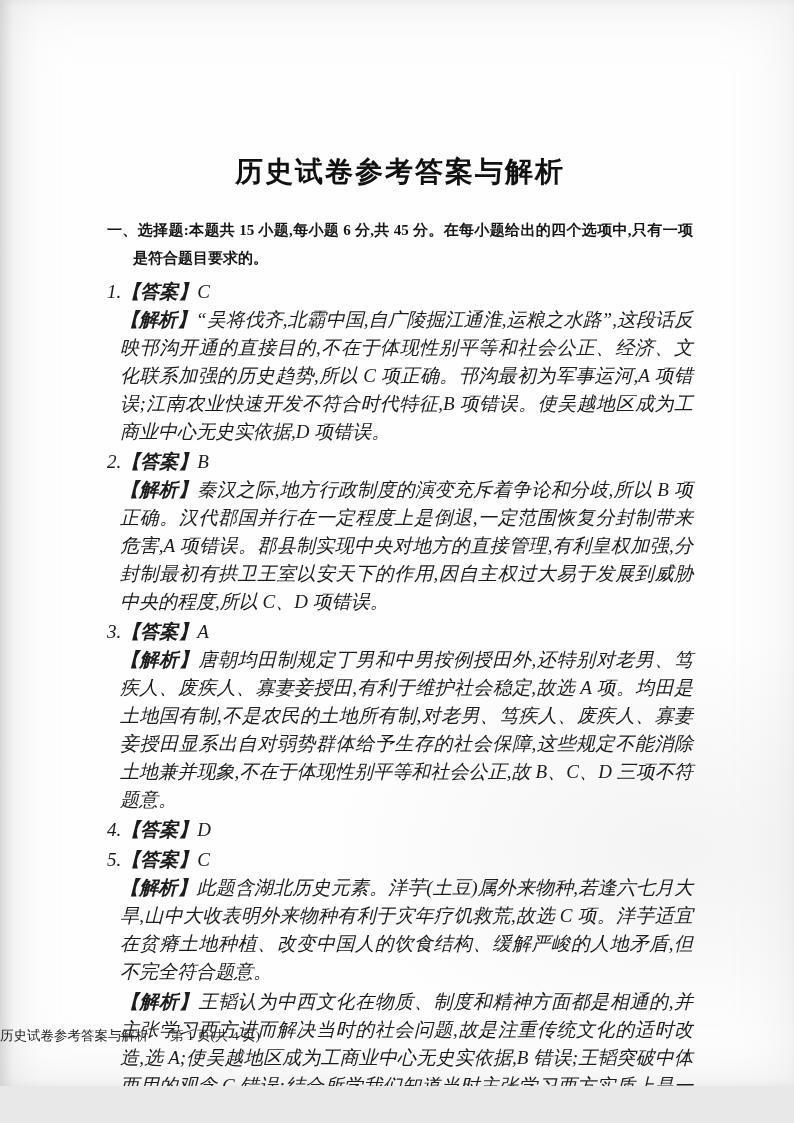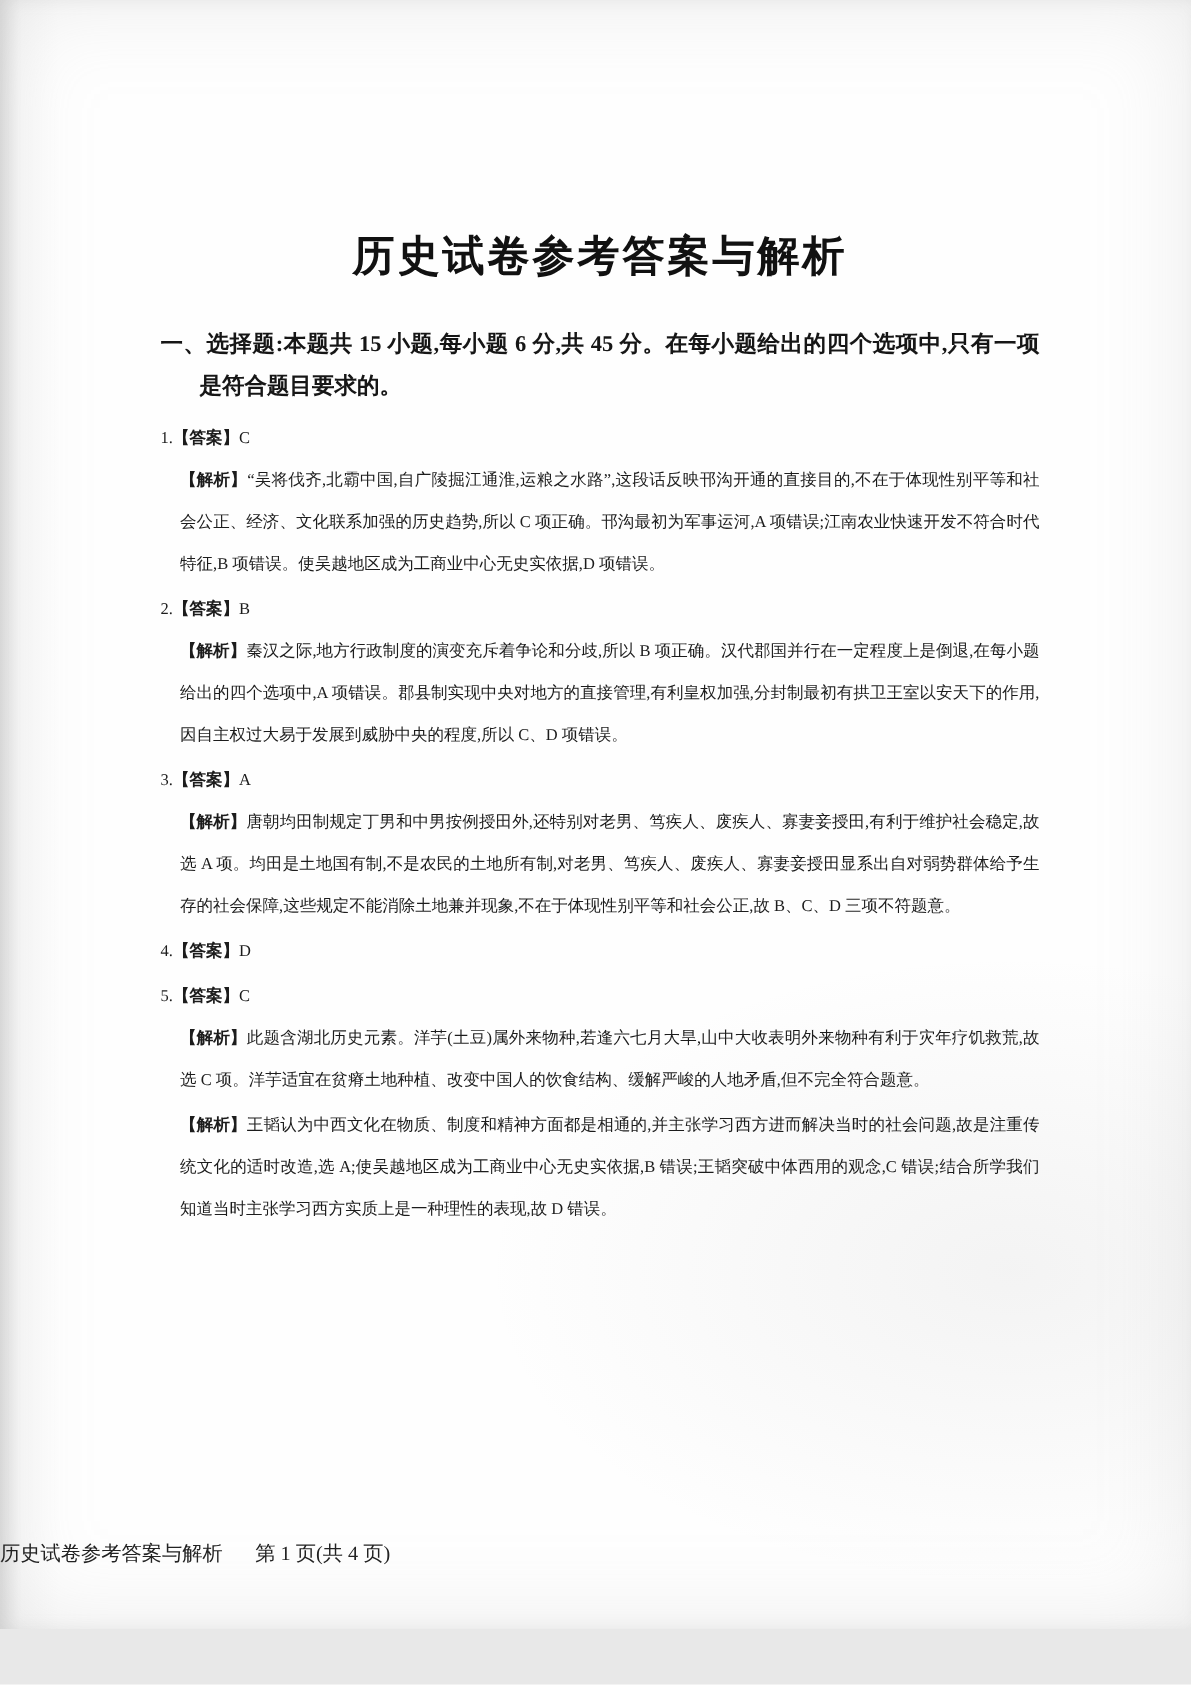--- a/index.html
+++ b/index.html
@@ -45,24 +45,25 @@
     font-weight: bold;
     font-size: 15px;
     line-height: 28px;
     text-align: justify;
     padding-left: 26px;
     text-indent: -26px;
     margin: 0 0 6px 0;
     color: #161616;
   }
   .question {
-    font-size: 11px;
+    font-size: 19px;
     line-height: 28px;
     padding-left: 13px;
     margin: 0 0 2px 0;
+    font-style: italic;
   }
   .answer-line {
     text-indent: -13px;
   }
   .analysis {
     text-align: justify;
   }
   .bold { font-weight: bold; }
   .footer {
     position: absolute;
@@ -87,21 +88,21 @@
 
     <p class="section-header">一、选择题:本题共 15 小题,每小题 6 分,共 45 分。在每小题给出的四个选项中,只有一项是符合题目要求的。</p>
 
     <div class="question">
       <div class="answer-line"><span>1.</span><span class="bold">【答案】</span><span>C</span></div>
       <div class="analysis"><span class="bold">【解析】</span><span>“吴将伐齐,北霸中国,自广陵掘江通淮,运粮之水路”,这段话反映邗沟开通的直接目的,不在于体现性别平等和社会公正、经济、文化联系加强的历史趋势,所以 C 项正确。邗沟最初为军事运河,A 项错误;江南农业快速开发不符合时代特征,B 项错误。使吴越地区成为工商业中心无史实依据,D 项错误。</span></div>
     </div>
 
     <div class="question">
       <div class="answer-line"><span>2.</span><span class="bold">【答案】</span><span>B</span></div>
-      <div class="analysis"><span class="bold">【解析】</span><span>秦汉之际,地方行政制度的演变充斥着争论和分歧,所以 B 项正确。汉代郡国并行在一定程度上是倒退,在每小题给出的四个选项中,A 项错误。郡县制实现中央对地方的直接管理,有利皇权加强,分封制最初有拱卫王室以安天下的作用,因自主权过大易于发展到威胁中央的程度,所以 C、D 项错误。</span></div>
+      <div class="analysis"><span class="bold">【解析】</span><span>秦汉之际,地方行政制度的演变充斥着争论和分歧,所以 B 项正确。汉代郡国并行在一定程度上是倒退,一定范围恢复分封制带来危害,A 项错误。郡县制实现中央对地方的直接管理,有利皇权加强,分封制最初有拱卫王室以安天下的作用,因自主权过大易于发展到威胁中央的程度,所以 C、D 项错误。</span></div>
     </div>
 
     <div class="question">
       <div class="answer-line"><span>3.</span><span class="bold">【答案】</span><span>A</span></div>
       <div class="analysis"><span class="bold">【解析】</span><span>唐朝均田制规定丁男和中男按例授田外,还特别对老男、笃疾人、废疾人、寡妻妾授田,有利于维护社会稳定,故选 A 项。均田是土地国有制,不是农民的土地所有制,对老男、笃疾人、废疾人、寡妻妾授田显系出自对弱势群体给予生存的社会保障,这些规定不能消除土地兼并现象,不在于体现性别平等和社会公正,故 B、C、D 三项不符题意。</span></div>
     </div>
 
     <div class="question">
       <div class="answer-line"><span>4.</span><span class="bold">【答案】</span><span>D</span></div>
     </div>

